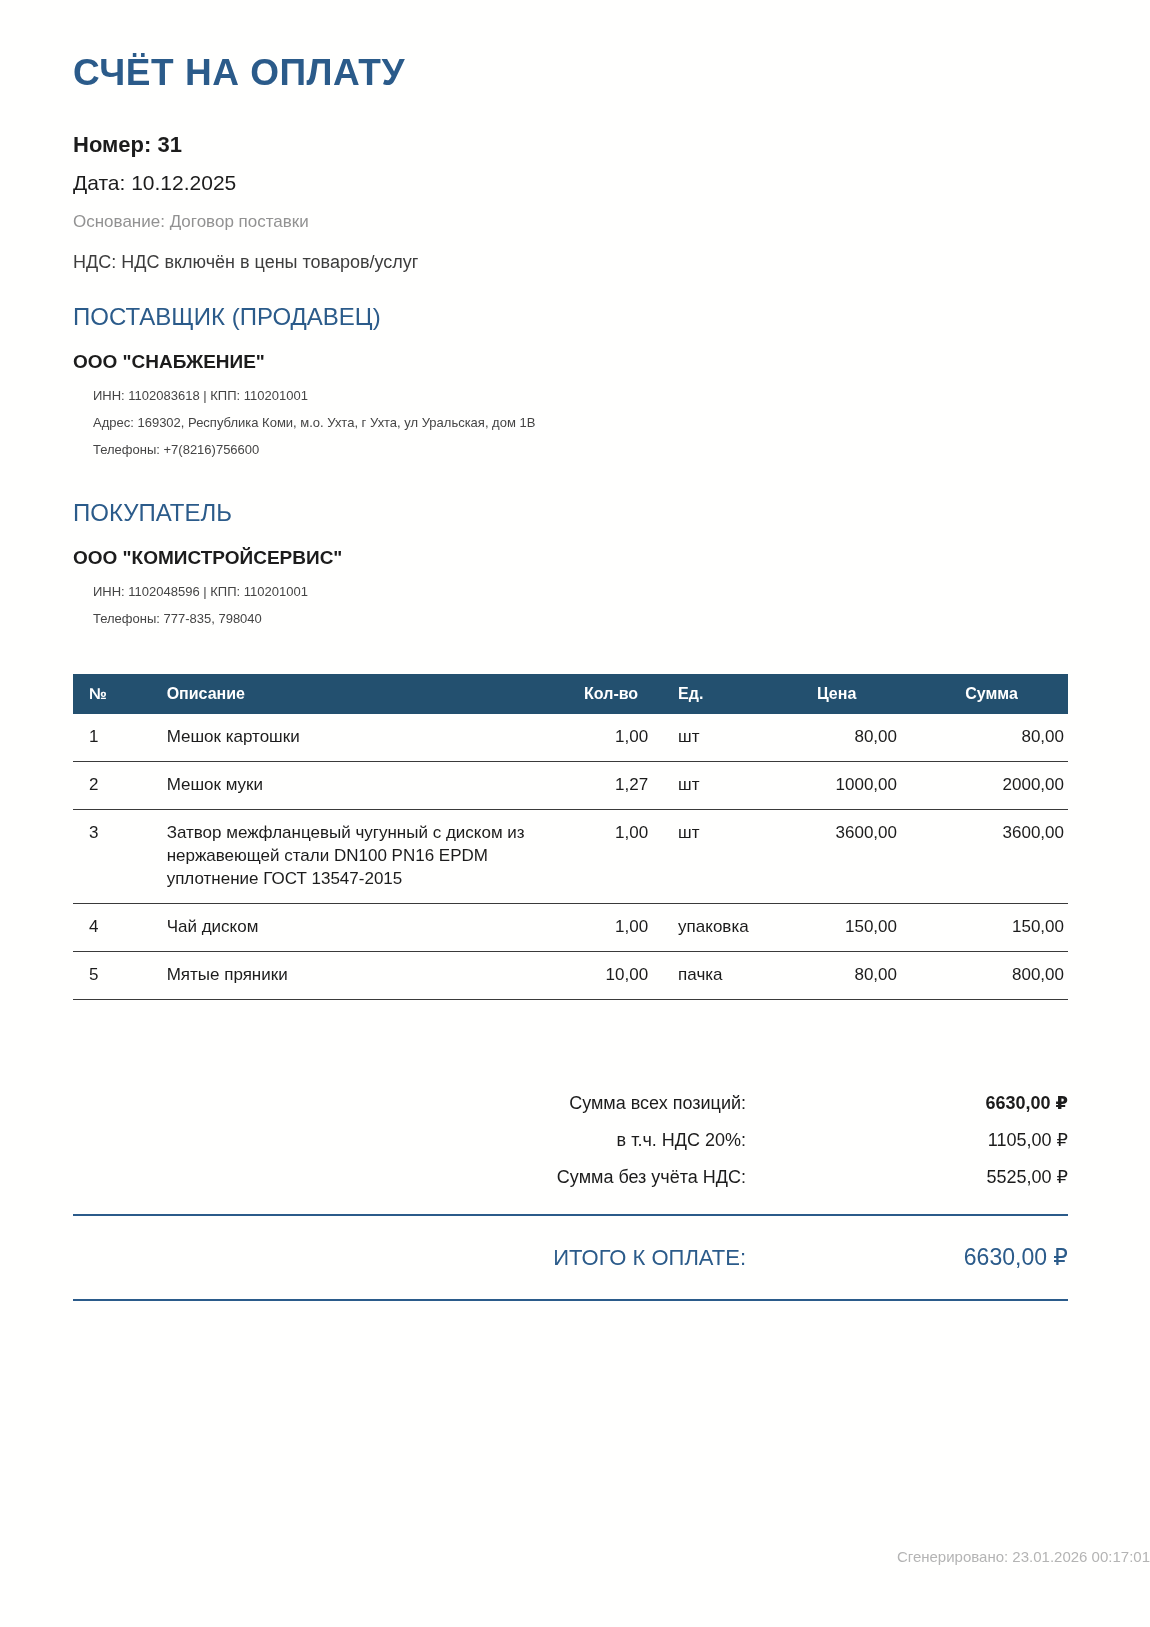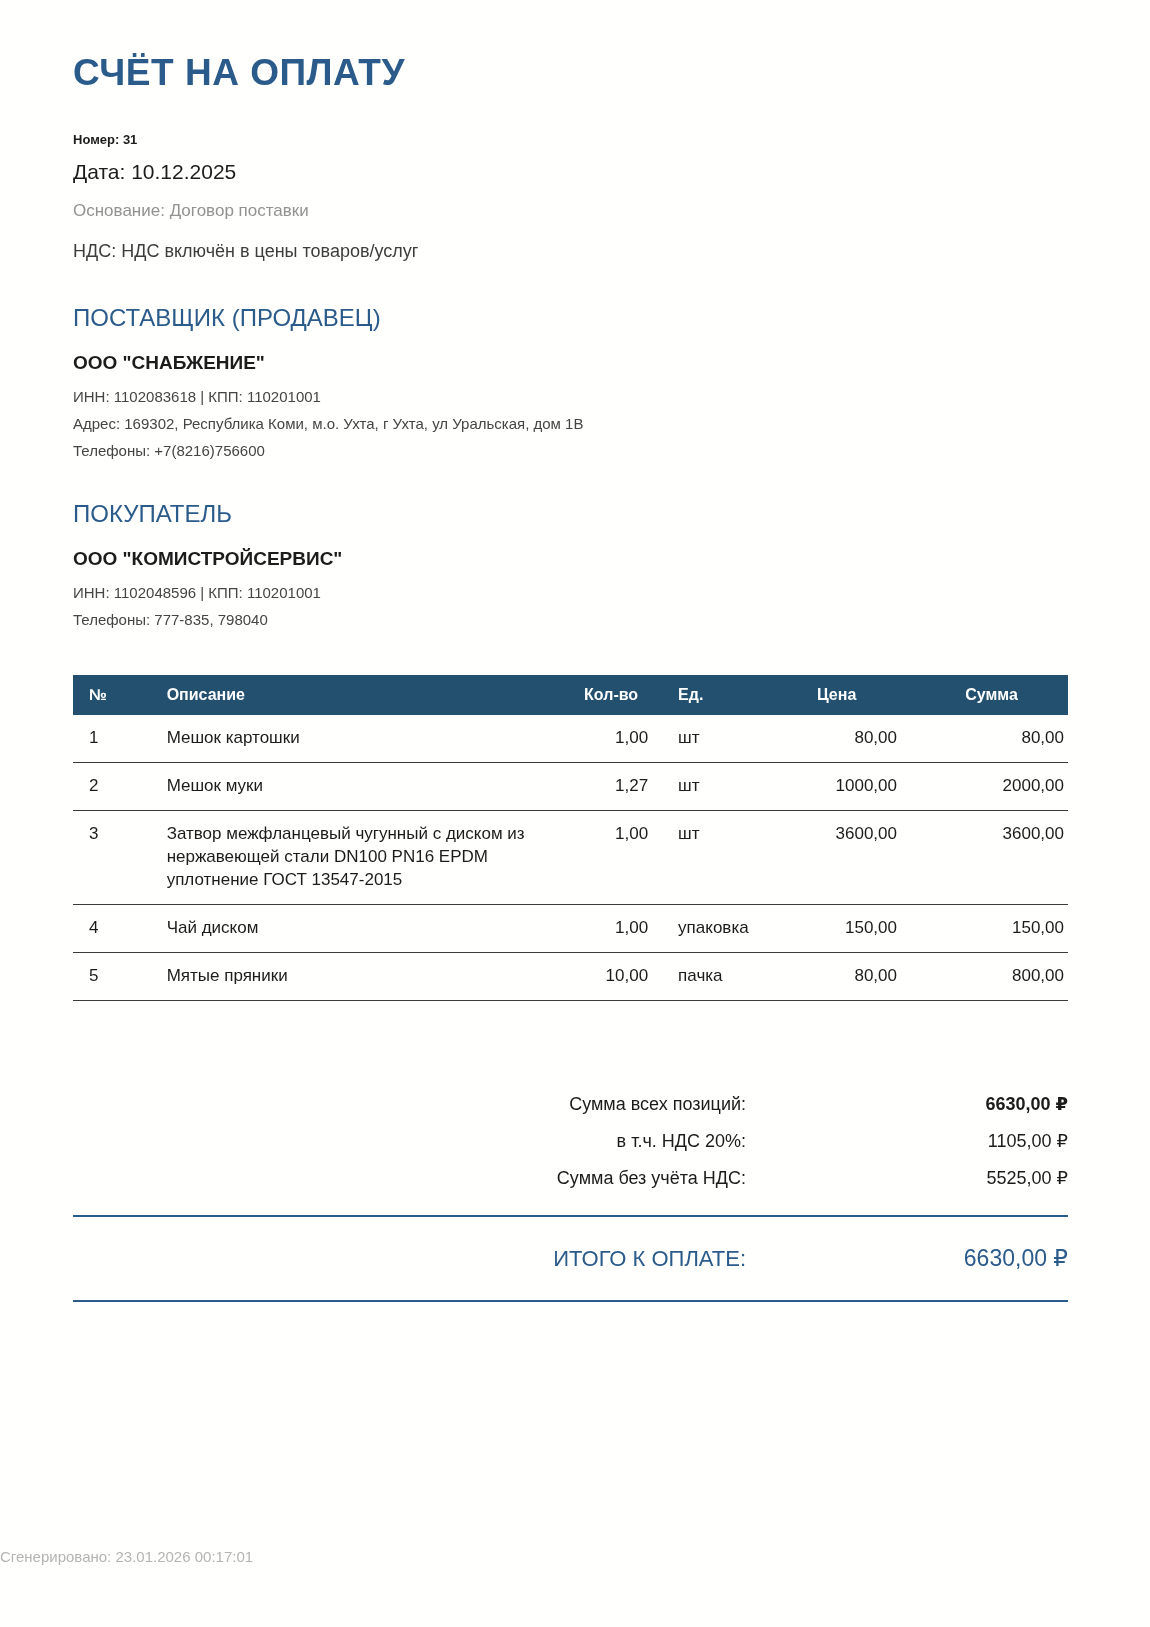--- a/index.html
+++ b/index.html
@@ -28,59 +28,60 @@
     padding:52px 82px 0 73px;
   }
   .doc-title{
     color:var(--accent-blue);
     font-size:37px;
     font-weight:bold;
     letter-spacing:.5px;
     margin-bottom:38px;
   }
   .meta-number{
-    font-size:13px;
+    font-size:22px;
     font-weight:bold;
     color:var(--ink);
     margin-bottom:13px;
   }
   .meta-date{
     font-size:21px;
     color:var(--ink);
     margin-bottom:17px;
   }
   .meta-basis{
     font-size:17px;
     color:var(--muted-gray);
     margin-bottom:20px;
   }
   .meta-vat{
     font-size:18px;
     color:var(--ink-soft);
-    margin-bottom:42px;
+    margin-bottom:30px;
   }
   .section-heading{
     color:var(--accent-blue);
     font-size:24px;
     font-weight:normal;
     margin-bottom:20px;
   }
   .party{
     margin-bottom:36px;
   }
   .party-name{
     font-size:19px;
     font-weight:bold;
     color:var(--ink);
     margin-bottom:9px;
   }
   .party-line{
-    font-size:15px;
+    font-size:13px;
     color:#454545;
     line-height:27px;
+    margin-left:20px;
   }
   .items-table{
     width:100%;
     border-collapse:collapse;
     table-layout:fixed;
     margin-top:42px;
   }
   .items-table thead th{
     background:var(--table-header-bg);
     color:#ffffff;
@@ -139,21 +140,21 @@
     color:var(--accent-blue);
     font-weight:normal;
   }
   .grand-row .t-label{font-size:22px;}
   .grand-row .t-value{font-size:23px;}
   .footer-note{
     position:absolute;
     top:1548px;
     left:0;
     width:100%;
-    text-align:left;
+    text-align:right;
     font-size:15px;
     color:var(--footer-gray);
   }
 </style>
 </head>
 <body>
 
 <div class="page">
   <div class="content">
 

